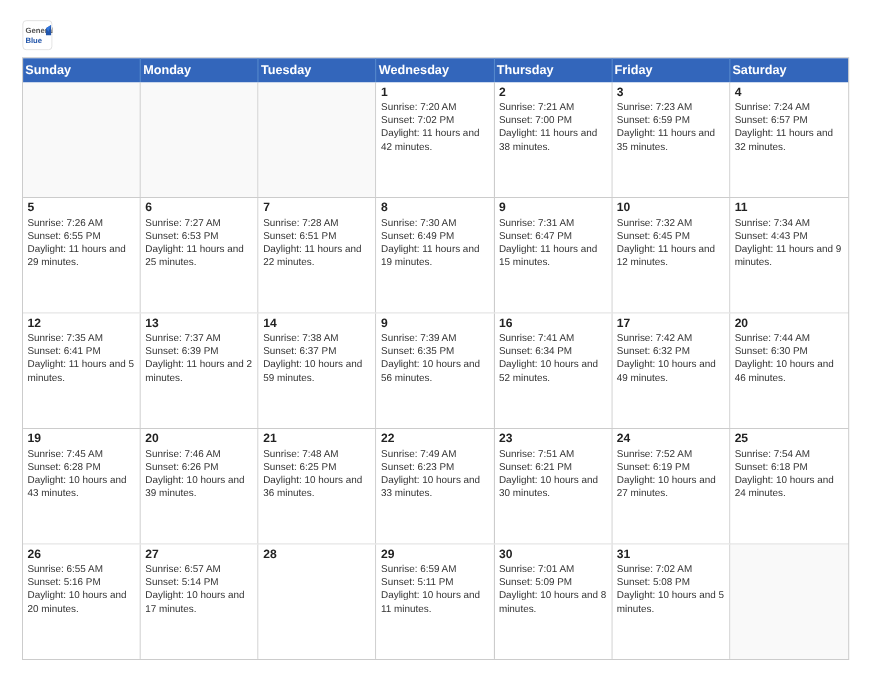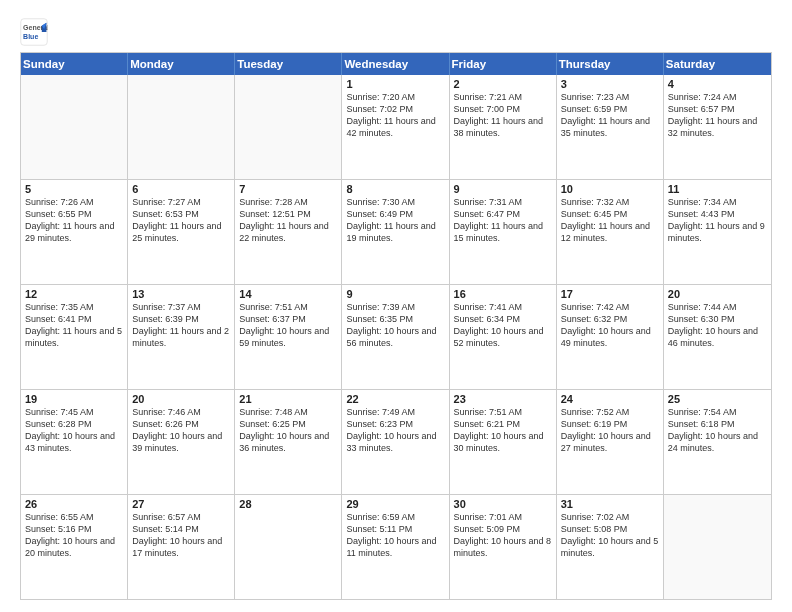--- a/index.html
+++ b/index.html
@@ -121,22 +121,22 @@
       <div class="subtitle"></div>
     </div>
   </div>
 
   <div class="calendar">
     <div class="cal-header">
     <div class="cal-header-cell">Sunday</div>
         <div class="cal-header-cell">Monday</div>
         <div class="cal-header-cell">Tuesday</div>
         <div class="cal-header-cell">Wednesday</div>
+        <div class="cal-header-cell">Thursday</div>
         <div class="cal-header-cell">Friday</div>
-        <div class="cal-header-cell">Thursday</div>
         <div class="cal-header-cell">Saturday</div>
       </div>
     <div class="cal-body">
     <div class="cal-row">
           <div class="cal-cell empty"></div>
           <div class="cal-cell empty"></div>
           <div class="cal-cell empty"></div>
           <div class="cal-cell">
             <span class="day-number">1</span>
             <div class="cell-text">Sunrise: 7:20 AM
@@ -171,21 +171,21 @@
           </div>
           <div class="cal-cell">
             <span class="day-number">6</span>
             <div class="cell-text">Sunrise: 7:27 AM
 Sunset: 6:53 PM
 Daylight: 11 hours and 25 minutes.</div>
           </div>
           <div class="cal-cell">
             <span class="day-number">7</span>
             <div class="cell-text">Sunrise: 7:28 AM
-Sunset: 12:51 PM
+Sunset: 6:51 PM
 Daylight: 11 hours and 22 minutes.</div>
           </div>
           <div class="cal-cell">
             <span class="day-number">8</span>
             <div class="cell-text">Sunrise: 7:30 AM
 Sunset: 6:49 PM
 Daylight: 11 hours and 19 minutes.</div>
           </div>
           <div class="cal-cell">
             <span class="day-number">9</span>
@@ -214,21 +214,21 @@
 Daylight: 11 hours and 5 minutes.</div>
           </div>
           <div class="cal-cell">
             <span class="day-number">13</span>
             <div class="cell-text">Sunrise: 7:37 AM
 Sunset: 6:39 PM
 Daylight: 11 hours and 2 minutes.</div>
           </div>
           <div class="cal-cell">
             <span class="day-number">14</span>
-            <div class="cell-text">Sunrise: 7:51 AM
+            <div class="cell-text">Sunrise: 7:38 AM
 Sunset: 6:37 PM
 Daylight: 10 hours and 59 minutes.</div>
           </div>
           <div class="cal-cell">
             <span class="day-number">9</span>
             <div class="cell-text">Sunrise: 7:39 AM
 Sunset: 6:35 PM
 Daylight: 10 hours and 56 minutes.</div>
           </div>
           <div class="cal-cell">

